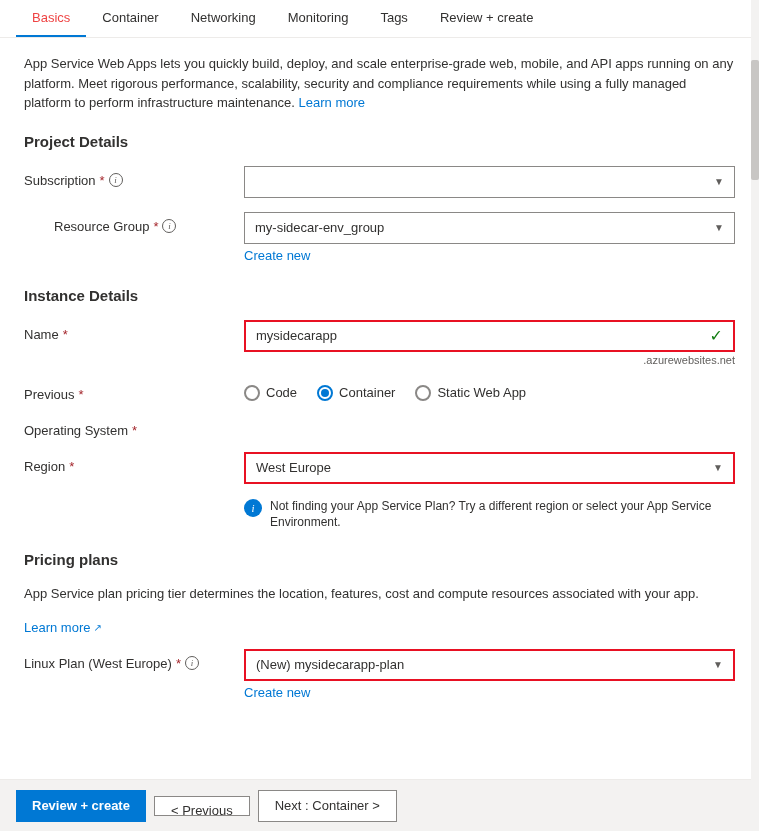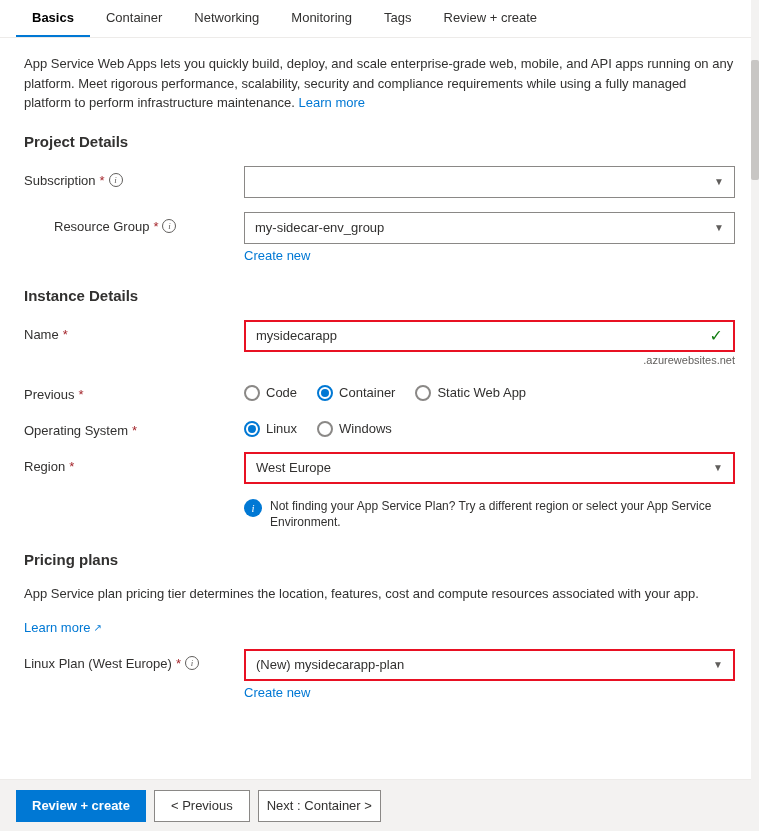--- a/index.html
+++ b/index.html
@@ -22,23 +22,23 @@
     }
     .tab-item {
       padding: 10px 16px;
       cursor: pointer;
       font-size: 13px;
       color: #323130;
       border-bottom: 2px solid transparent;
       white-space: nowrap;
     }
     .tab-item.active {
-      color: #000000;
+      color: #ef4444;
       border-bottom: 2px solid #0078d4;
-      font-weight: 700;
+      font-weight: 400;
     }
 
     
     .content {
       padding: 16px 24px 100px 24px;
     }
 
     
     .description {
       font-size: 13px;
@@ -296,28 +296,28 @@
       height: 32px;
     }
 
     .btn-secondary {
       background: #fff;
       color: #323130;
       border: 1px solid #8a8886;
       padding: 6px 16px;
       font-size: 13px;
       cursor: pointer;
-      height: 32px;
+      height: 20px;
     }
 
     .btn-next {
       background: #fff;
       color: #323130;
       border: 1px solid #8a8886;
-      padding: 6px 8px;
+      padding: 6px 16px;
       font-size: 13px;
       cursor: pointer;
       height: 32px;
     }
 
     
     .scrollbar {
       position: absolute;
       right: 0;
       top: 0;
@@ -438,36 +438,20 @@
         </div>
       </div>
     </div>
   </div>
 
   <div class="form-row">
     <div class="form-label">
       <span>Operating System</span>
       <span class="required-star">*</span>
     </div>
-    <div class="form-control-wrap">
-      <div class="radio-group">
-
-        <div class="radio-item">
-          <div class="radio-outer selected">
-            <div class="radio-inner"></div>
-          </div>
-          <span class="radio-label">Linux</span>
-        </div>
-
-        <div class="radio-item">
-          <div class="radio-outer"></div>
-          <span class="radio-label">Windows</span>
-        </div>
-      </div>
-    </div>
   </div>
 
   <div class="form-row">
     <div class="form-label">
       <span>Region</span>
       <span class="required-star">*</span>
     </div>
     <div class="form-control-wrap">
       <div class="dropdown dropdown-red">
         <span>West Europe</span>

